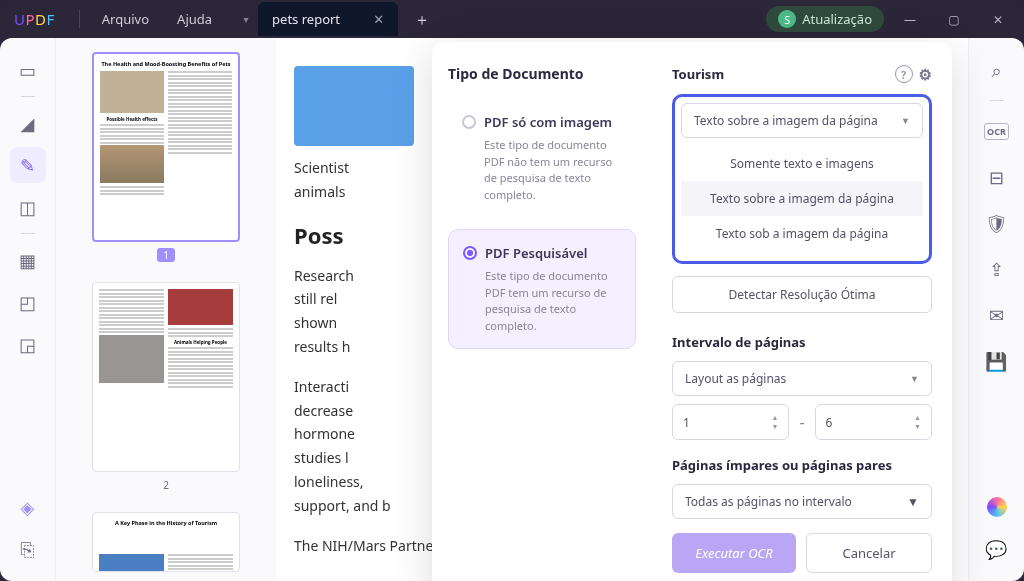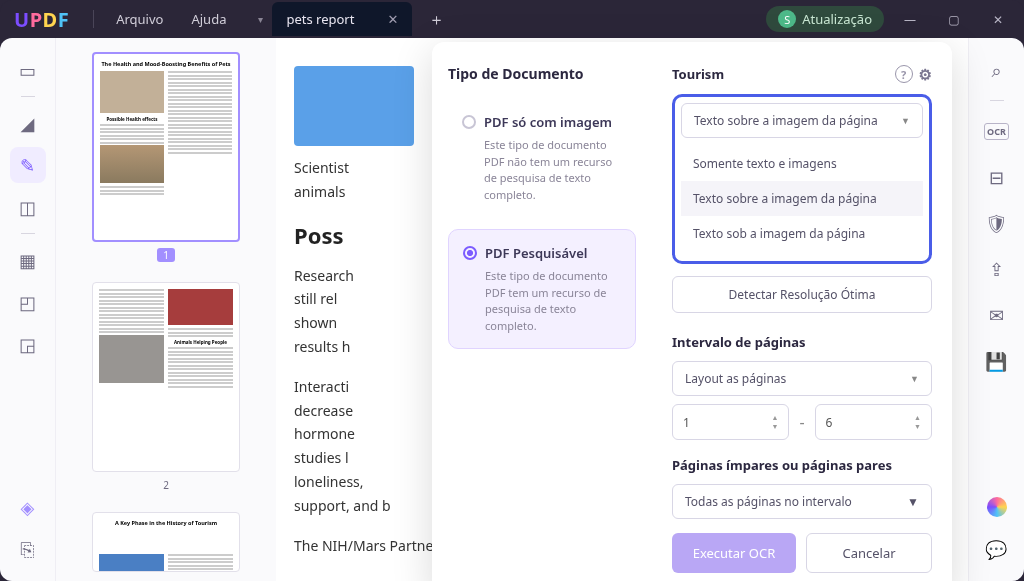--- a/index.html
+++ b/index.html
@@ -1,19 +1,19 @@
 <!DOCTYPE html>
 <html><head>
   <meta charset="utf-8">
   <style>
     * { margin: 0; padding: 0; box-sizing: border-box; font-family: -apple-system, system-ui, sans-serif; }
     body { width: 1024px; height: 581px; background: #2b2638; overflow: hidden; border-radius: 12px; }
     
     .titlebar { height: 38px; display: flex; align-items: center; background: #2b2638; padding: 0 8px; }
-    .logo { font-weight: 700; font-size: 20px; margin-right: 16px; margin-left: 6px; letter-spacing: 0.5px; }
+    .logo { font-weight: 400; font-size: 15px; margin-right: 16px; margin-left: 6px; letter-spacing: 0.5px; }
     .logo span:nth-child(1) { color: #7c4dff; }
     .logo span:nth-child(2) { color: #ff6b9d; }
     .logo span:nth-child(3) { color: #ffd54f; }
     .logo span:nth-child(4) { color: #4fc3f7; }
     .titlebar-divider { width: 1px; height: 18px; background: #4a4558; margin: 0 8px; }
     .menu-item { color: #d0cdd8; font-size: 13px; padding: 4px 14px; cursor: pointer; }
     .tab-holder { display: flex; margin-left: 8px; align-items: center; }
     .tab-chevron { width: 24px; height: 28px; color: #8a8595; display: flex; align-items: center; justify-content: center; font-size: 10px; }
     .tab { background: #0f172a; color: #e8e5f0; padding: 8px 14px; font-size: 13px; display: flex; align-items: center; border-radius: 6px 6px 0 0; min-width: 140px; }
     .tab-close { margin-left: auto; font-size: 13px; color: #a09db0; cursor: pointer; }
@@ -69,30 +69,30 @@
     .radio.on { border-color: #7c5cff; background: radial-gradient(circle, #7c5cff 40%, transparent 44%); }
     .doc-type-desc { font-size: 11px; color: #8a8598; line-height: 1.5; margin-left: 22px; }
     .panel-right { flex: 1; padding: 22px 20px; position: relative; }
     .field-label { font-size: 13px; font-weight: 700; color: #2c2840; margin-bottom: 10px; display: flex; align-items: center; }
     .help-ic { margin-left: auto; width: 18px; height: 18px; border: 1.5px solid #9a96ab; border-radius: 50%; font-size: 11px; color: #9a96ab; display: flex; align-items: center; justify-content: center; }
     .gear-ic { margin-left: 6px; color: #7a7690; font-size: 15px; }
     .dropdown { border: 1px solid #d8d6e5; border-radius: 6px; padding: 8px 12px; font-size: 12px; color: #555268; display: flex; align-items: center; cursor: pointer; background: #fff; }
     .dropdown .caret { margin-left: auto; font-size: 9px; color: #888; }
     .layout-box { border: 3px solid #4a5de8; border-radius: 10px; padding: 6px; margin-bottom: 12px; }
     .layout-box .dropdown { border: 1px solid #d8d6e5; margin-bottom: 4px; }
-    .dd-list { background: #fff; border-radius: 6px; padding: 4px 0; }
+    .dd-list { background: #fff; border-radius: 6px; padding: 4px 0; text-align: center; }
     .dd-item { padding: 9px 12px; font-size: 12px; color: #555268; cursor: pointer; }
     .dd-item.sel { background: #f5f4f9; }
     .btn-wide { width: 100%; padding: 9px; border: 1px solid #d8d6e5; border-radius: 6px; font-size: 12px; color: #555268; background: #fff; cursor: pointer; margin-bottom: 16px; }
     .range-row { display: flex; align-items: center; gap: 10px; margin-top: 8px; margin-bottom: 16px; }
     .num-input { flex: 1; border: 1px solid #d8d6e5; border-radius: 6px; padding: 8px 10px; font-size: 12px; color: #555; display: flex; align-items: center; }
     .spinner { margin-left: auto; display: flex; flex-direction: column; gap: 1px; font-size: 7px; color: #999; }
     .dash { color: #888; }
     .action-row { display: flex; gap: 10px; margin-top: 14px; }
-    .btn-primary { flex: 1; background: #b9a7f5; color: #fff; border: none; border-radius: 6px; padding: 10px; font-size: 13px; cursor: pointer; }
+    .btn-primary { flex: 1; background: #b9a7f5; color: #fff; border: none; border-radius: 6px; padding: 10px; font-size: 13px; cursor: pointer; font-style: italic; }
     .btn-secondary { flex: 1; background: #fff; border: 1px solid #d8d6e5; border-radius: 6px; padding: 10px; font-size: 13px; color: #555268; cursor: pointer; text-align: center; }
     .half-dd { border: 1px solid #d8d6e5; border-radius: 6px; padding: 8px 12px; font-size: 12px; color: #555268; display: flex; align-items: center; cursor: pointer; margin-bottom: 12px; }
     .field-label.mt { margin-top: 4px; }
 
     .rail-right { width: 56px; background: #fafafc; display: flex; flex-direction: column; align-items: center; padding: 14px 0; gap: 10px; border-left: 1px solid #efeef4; }
     .rr-icon { width: 36px; height: 36px; display: flex; align-items: center; justify-content: center; font-size: 18px; color: #6e6a80; cursor: pointer; border-radius: 8px; }
     .ocr-badge { font-size: 9px; font-weight: 700; color: #6e6a80; border: 1px solid #b8b4c8; border-radius: 3px; padding: 1px 2px; }
   </style>
 </head>
 <body>

